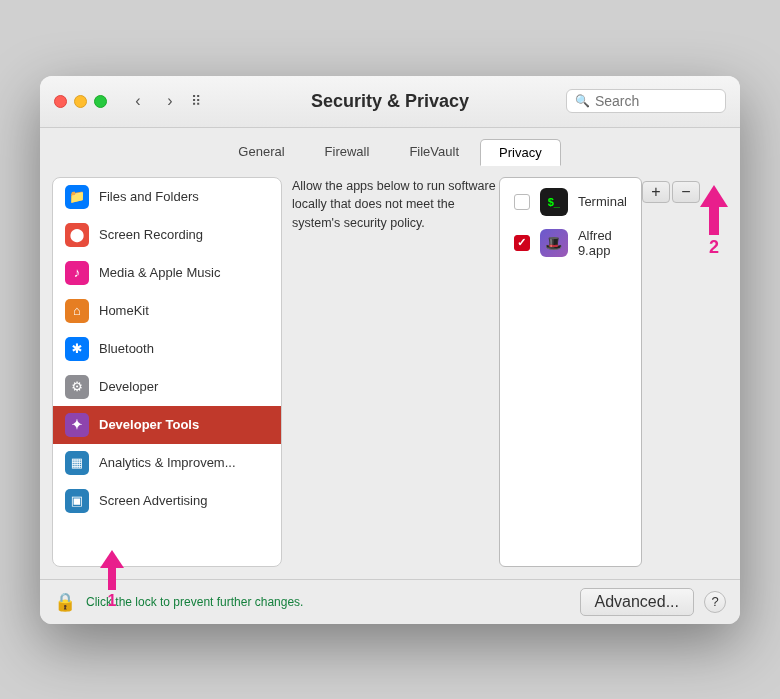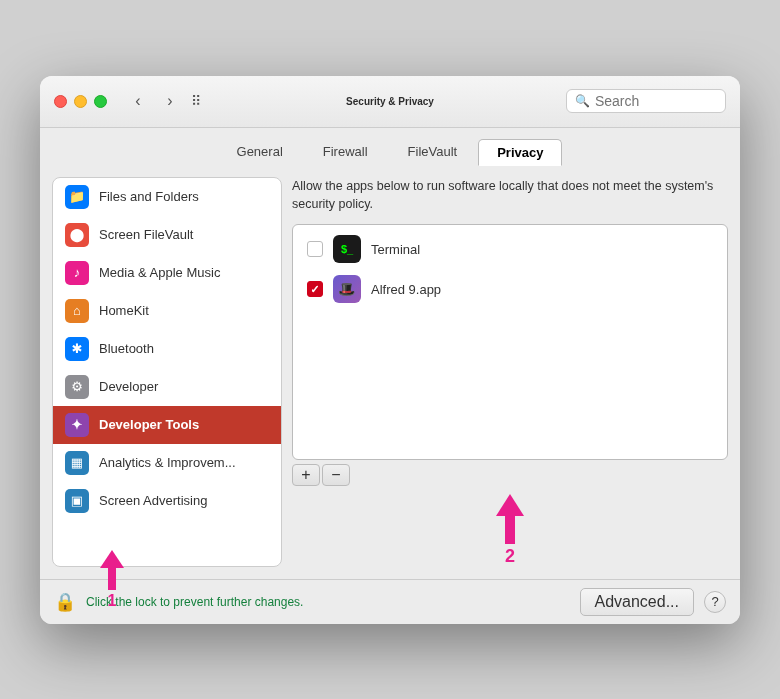--- a/index.html
+++ b/index.html
@@ -63,21 +63,21 @@
     .grid-btn {
       margin-left: 8px;
       font-size: 14px;
       color: #555;
       cursor: pointer;
     }
     .window-title {
       position: absolute;
       left: 50%;
       transform: translateX(-50%);
-      font-size: 10px;
+      font-size: 18px;
       font-weight: 600;
       color: #2c2c2c;
     }
     .search-box {
       margin-left: auto;
       display: flex;
       align-items: center;
       background: #fff;
       border: 1px solid #ccc;
       border-radius: 6px;
@@ -112,21 +112,21 @@
       border-radius: 5px 5px 0 0;
       cursor: pointer;
       color: #444;
       background: transparent;
     }
     .tab.active {
       background: #fff;
       border-color: #bbb;
       border-bottom-color: #fff;
       color: #000;
-      font-weight: 700;
+      font-weight: 400;
       position: relative;
       top: 1px;
     }
     
     .content-area {
       display: flex;
       padding: 12px;
       gap: 10px;
       background: #ececec;
     }
@@ -169,21 +169,21 @@
     .icon-orange { background: #e67e22; color: #fff; }
     .icon-bluetooth { background: #007aff; color: #fff; }
     .icon-gray { background: #8e8e93; color: #fff; }
     .icon-dev { background: #8e44ad; color: #fff; }
     .icon-analytics { background: #2980b9; color: #fff; }
     .icon-advert { background: #2980b9; color: #fff; }
     
     .right-panel {
       flex: 1;
       display: flex;
-      flex-direction: column;
+      flex-direction: row;
     }
     .panel-description {
       font-size: 12.5px;
       color: #333;
       margin-bottom: 10px;
       line-height: 1.5;
     }
     .apps-box {
       background: #fff;
       border: 1px solid #bbb;
@@ -387,21 +387,21 @@
   <div class="content-area">
 
     <div class="sidebar-wrapper">
       <div class="sidebar">
         <div class="sidebar-item">
           <div class="sidebar-icon icon-blue">📁</div>
           <span>Files and Folders</span>
         </div>
         <div class="sidebar-item">
           <div class="sidebar-icon icon-red">⬤</div>
-          <span>Screen FileVault</span>
+          <span>Screen Recording</span>
         </div>
         <div class="sidebar-item">
           <div class="sidebar-icon icon-pink">♪</div>
           <span>Media &amp; Apple Music</span>
         </div>
         <div class="sidebar-item">
           <div class="sidebar-icon icon-orange">⌂</div>
           <span>HomeKit</span>
         </div>
         <div class="sidebar-item">

